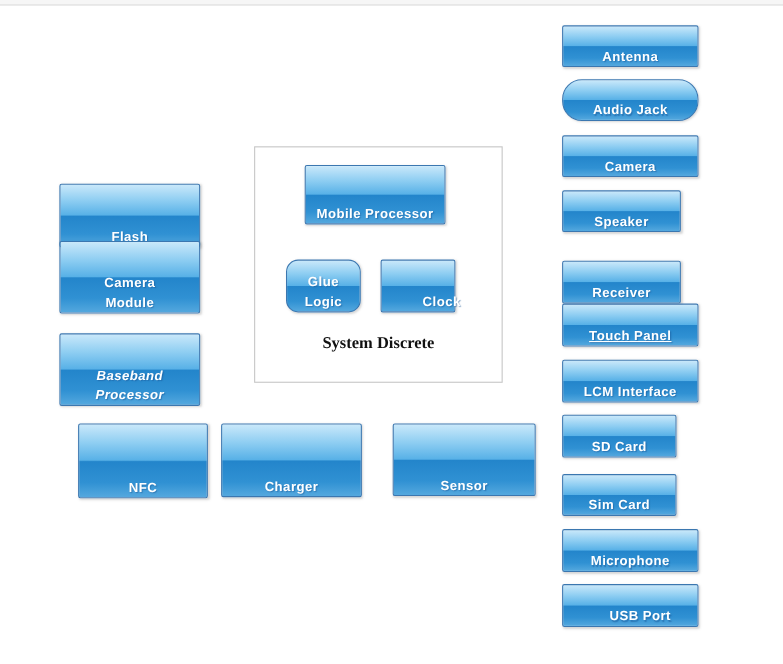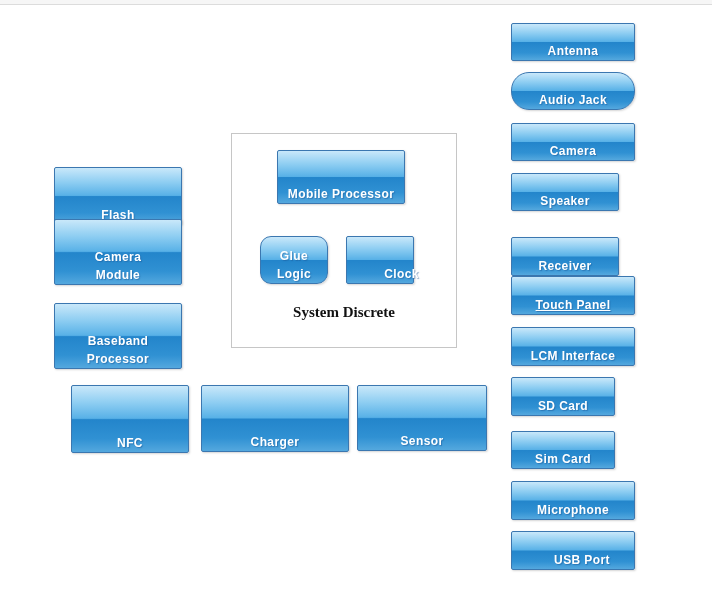--- a/index.html
+++ b/index.html
@@ -44,28 +44,28 @@
 </div>
 
 <div id="blocks-layer">
     <div class="block" style="left: 54px; top: 135px; width: 128px; height: 58px; margin-top: 32px;">
       <span class="line">Flash</span>
     </div>
     <div class="block" style="left: 54px; top: 219px; width: 128px; height: 66px;">
       <span class="line">Camera</span>
       <span class="line">Module</span>
     </div>
-    <div class="block" style="left: 54px; top: 303px; width: 128px; height: 66px;">
+    <div class="block" style="left: 54px; top: 303px; width: 128px; height: 66px; font-style: italic;">
       <span class="line">Baseband</span>
       <span class="line">Processor</span>
     </div>
     <div class="block" style="left: 54px; top: 385px; width: 118px; height: 68px; margin-left: 17px;">
       <span class="line">NFC</span>
     </div>
-    <div class="block" style="left: 201px; top: 385px; width: 148px; height: 67px;">
+    <div class="block" style="left: 201px; top: 385px; width: 128px; height: 67px;">
       <span class="line">Charger</span>
     </div>
     <div class="block" style="left: 357px; top: 385px; width: 130px; height: 66px;">
       <span class="line">Sensor</span>
     </div>
     <div class="block" style="left: 277px; top: 150px; width: 128px; height: 54px;">
       <span class="line">Mobile Processor</span>
     </div>
     <div class="block" style="left: 260px; top: 236px; width: 68px; height: 48px; border-radius: 11px;">
       <span class="line">Glue</span>

